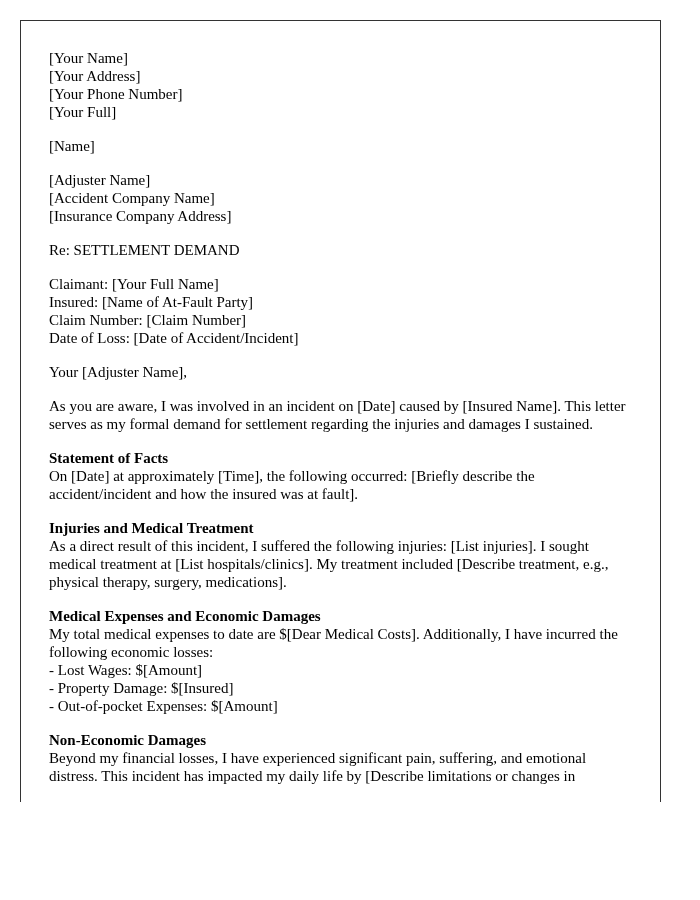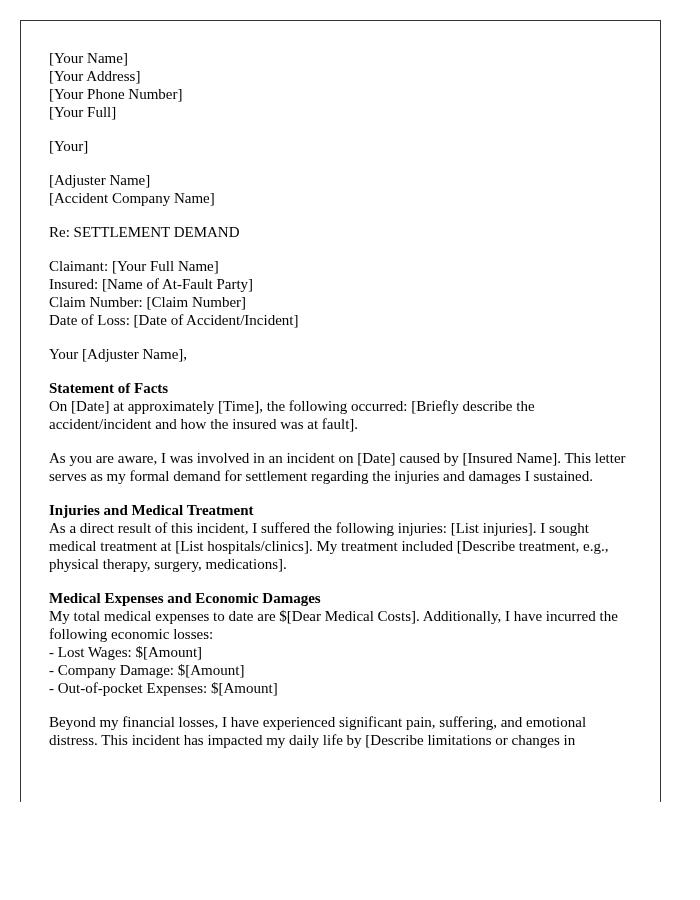--- a/index.html
+++ b/index.html
@@ -61,57 +61,59 @@
   <div class="letter">
 
     <div class="block">
       <span class="line">[Your Name]</span>
       <span class="line">[Your Address]</span>
       <span class="line">[Your Phone Number]</span>
       <span class="line">[Your Full]</span>
     </div>
 
     <div class="block">
-      <span class="line">[Your]</span>
+      <span class="line">[Name]</span>
     </div>
 
     <div class="block">
       <span class="line">[Adjuster Name]</span>
       <span class="line">[Accident Company Name]</span>
+      <span class="line">[Insurance Company Address]</span>
     </div>
 
     <div class="re">Re: SETTLEMENT DEMAND</div>
 
     <div class="block">
       <span class="line">Claimant: [Your Full Name]</span>
       <span class="line">Insured: [Name of At-Fault Party]</span>
       <span class="line">Claim Number: [Claim Number]</span>
       <span class="line">Date of Loss: [Date of Accident/Incident]</span>
     </div>
 
     <div class="block">Your [Adjuster Name],</div>
 
+    <div class="para">As you are aware, I was involved in an incident on [Date] caused by [Insured Name]. This letter serves as my formal demand for settlement regarding the injuries and damages I sustained.</div>
+
     <div class="para">
       <span class="heading">Statement of Facts</span>
       <span>On [Date] at approximately [Time], the following occurred: [Briefly describe the accident/incident and how the insured was at fault].</span>
     </div>
-
-    <div class="para">As you are aware, I was involved in an incident on [Date] caused by [Insured Name]. This letter serves as my formal demand for settlement regarding the injuries and damages I sustained.</div>
 
     <div class="para">
       <span class="heading">Injuries and Medical Treatment</span>
       <span>As a direct result of this incident, I suffered the following injuries: [List injuries]. I sought medical treatment at [List hospitals/clinics]. My treatment included [Describe treatment, e.g., physical therapy, surgery, medications].</span>
     </div>
 
     <div class="para">
       <span class="heading">Medical Expenses and Economic Damages</span>
       <span style="display:block">My total medical expenses to date are $[Dear Medical Costs]. Additionally, I have incurred the following economic losses:</span>
       <span class="line">- Lost Wages: $[Amount]</span>
-      <span class="line">- Company Damage: $[Amount]</span>
+      <span class="line">- Property Damage: $[Insured]</span>
       <span class="line">- Out-of-pocket Expenses: $[Amount]</span>
     </div>
 
     <div class="para">
+      <span class="heading">Non-Economic Damages</span>
       <span>Beyond my financial losses, I have experienced significant pain, suffering, and emotional distress. This incident has impacted my daily life by [Describe limitations or changes in</span>
     </div>
 
   </div>
 </div>
 
 </body></html>

